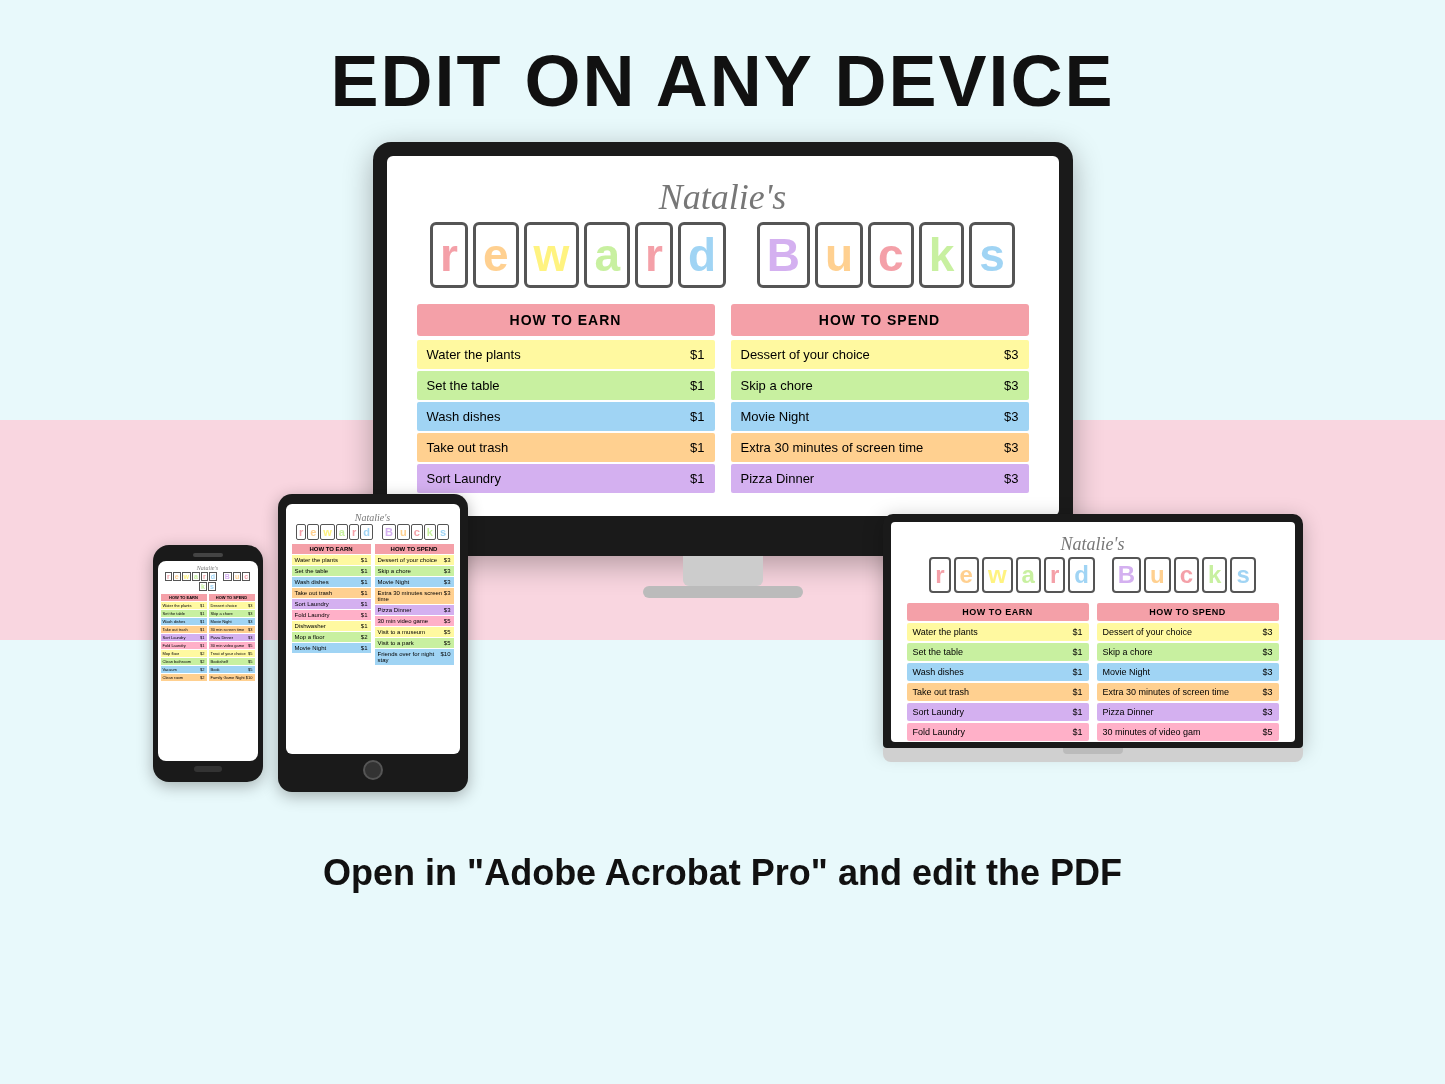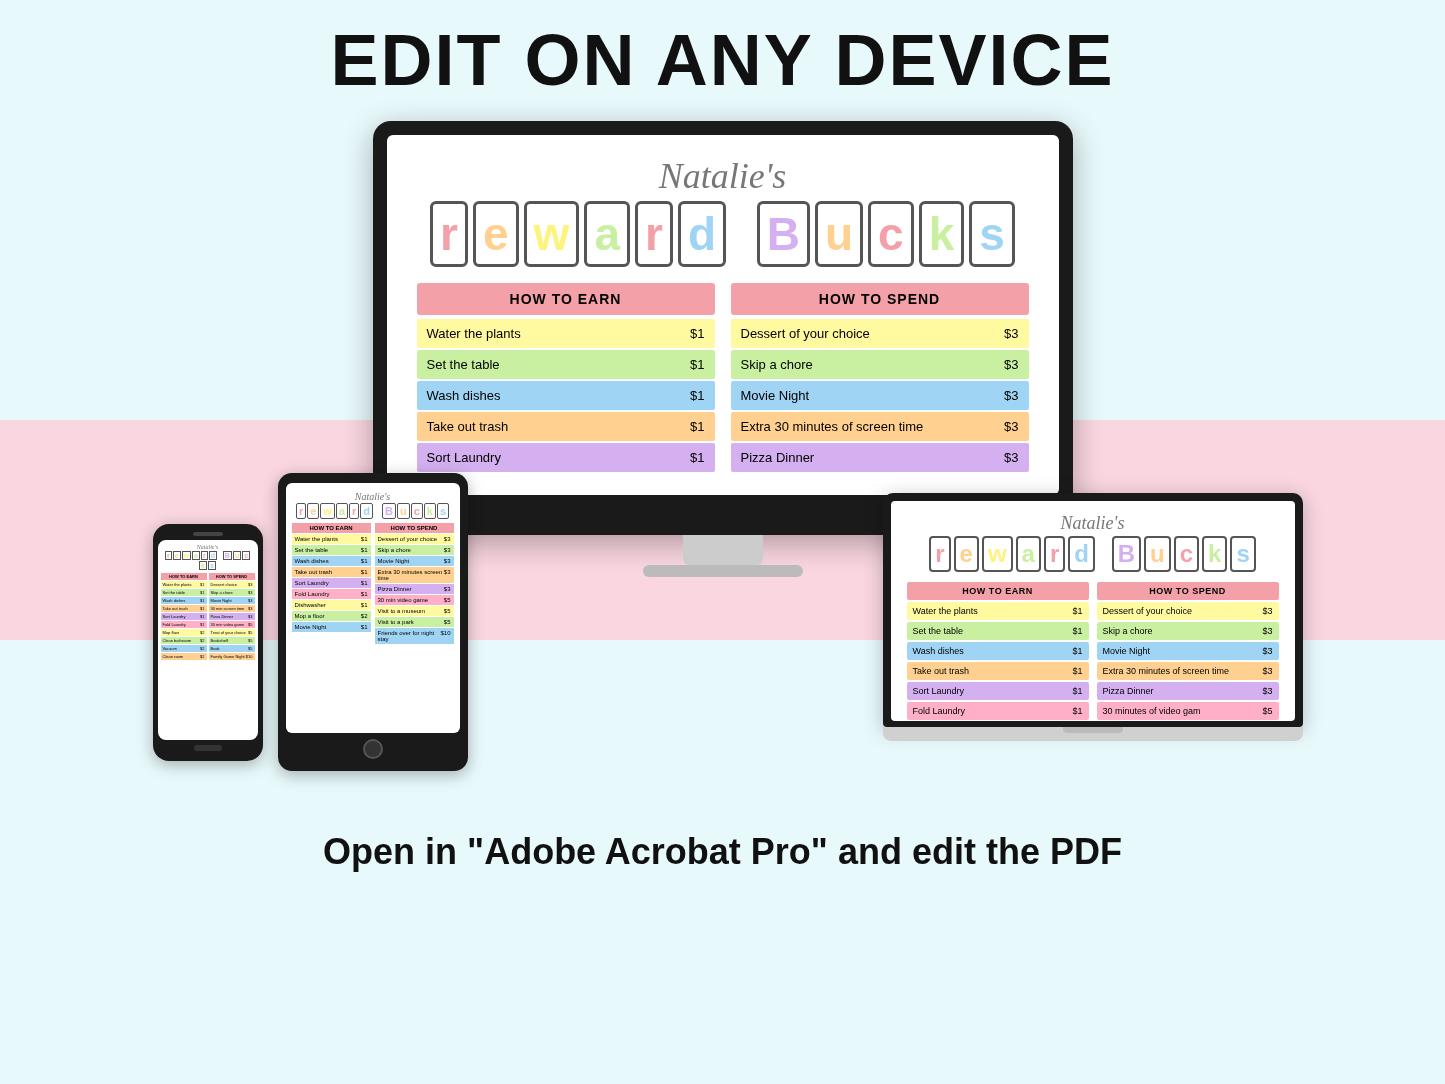--- a/index.html
+++ b/index.html
@@ -13,21 +13,21 @@
       align-items: center;
       position: relative;
       overflow: hidden;
     }
 
     .main-title {
       font-size: 72px;
       font-weight: 900;
       color: #111;
       text-align: center;
-      margin-top: 19px;
+      margin-top: 40px;
       font-family: 'Arial Black', sans-serif;
       letter-spacing: 2px;
     }
 
     .pink-band {
       position: absolute;
       left: 0; right: 0;
       top: 420px;
       height: 220px;
       background: #f9d6e0;

